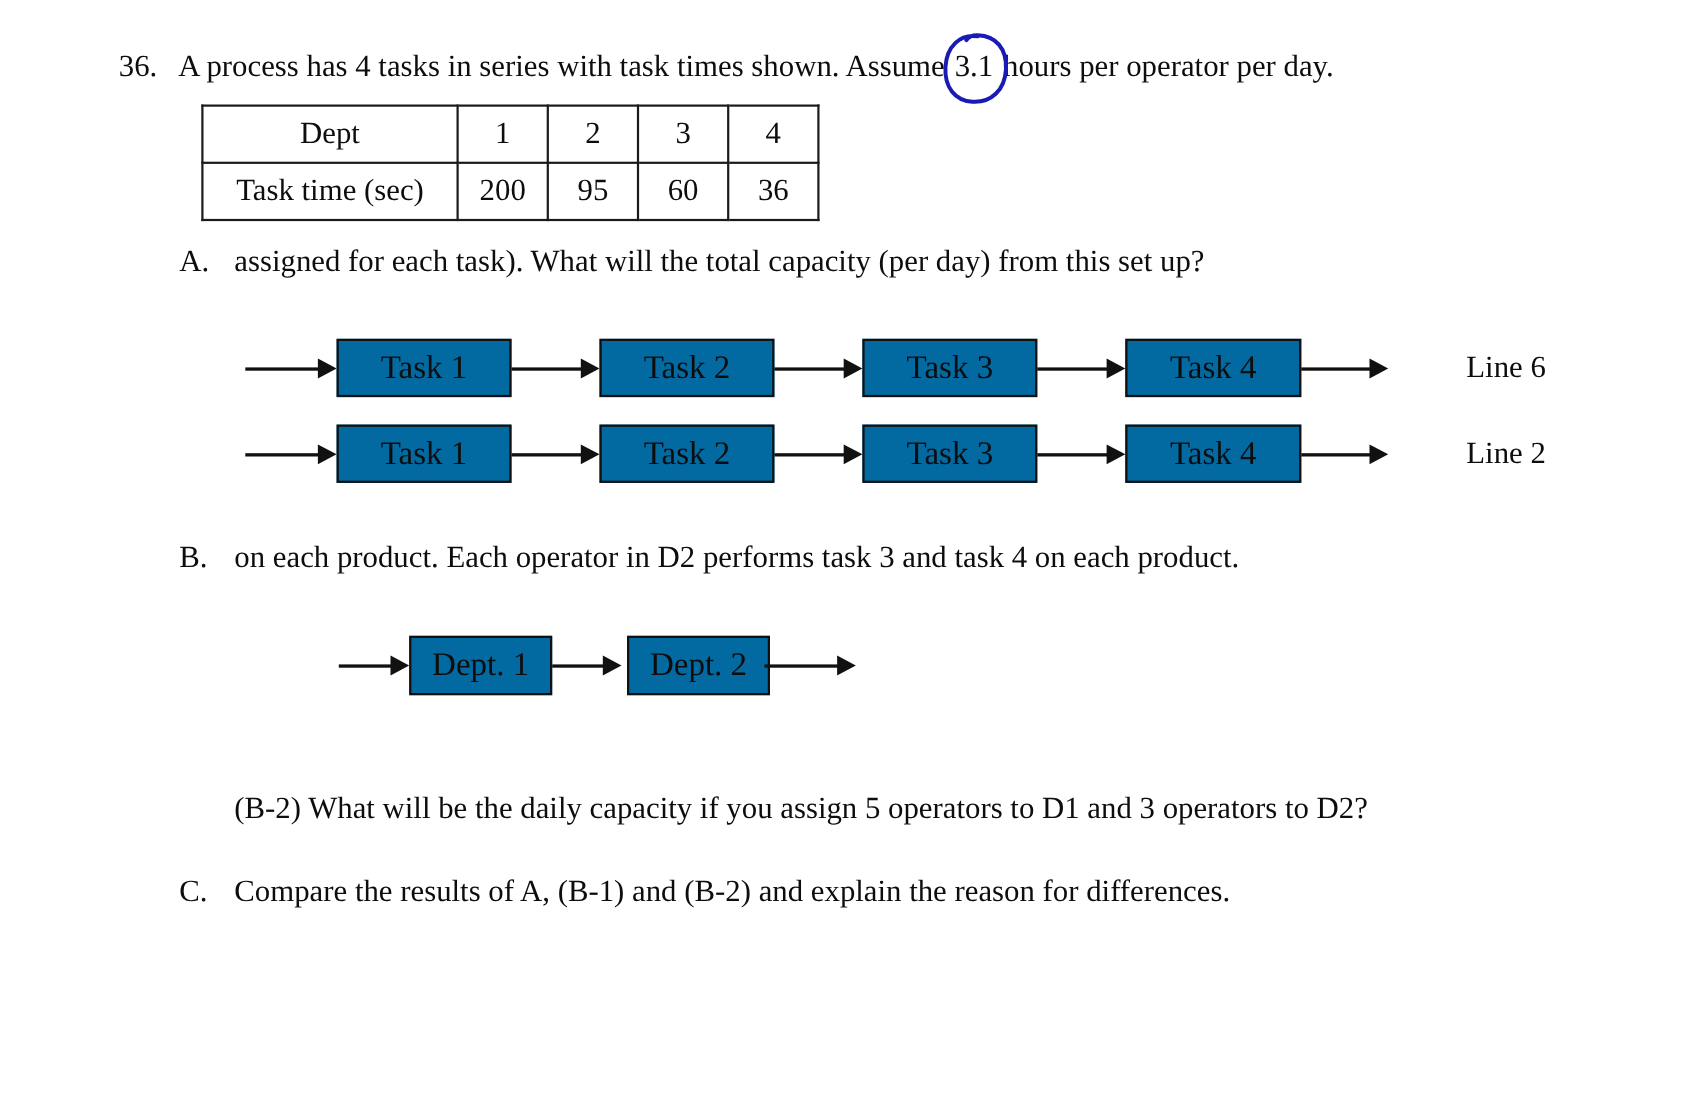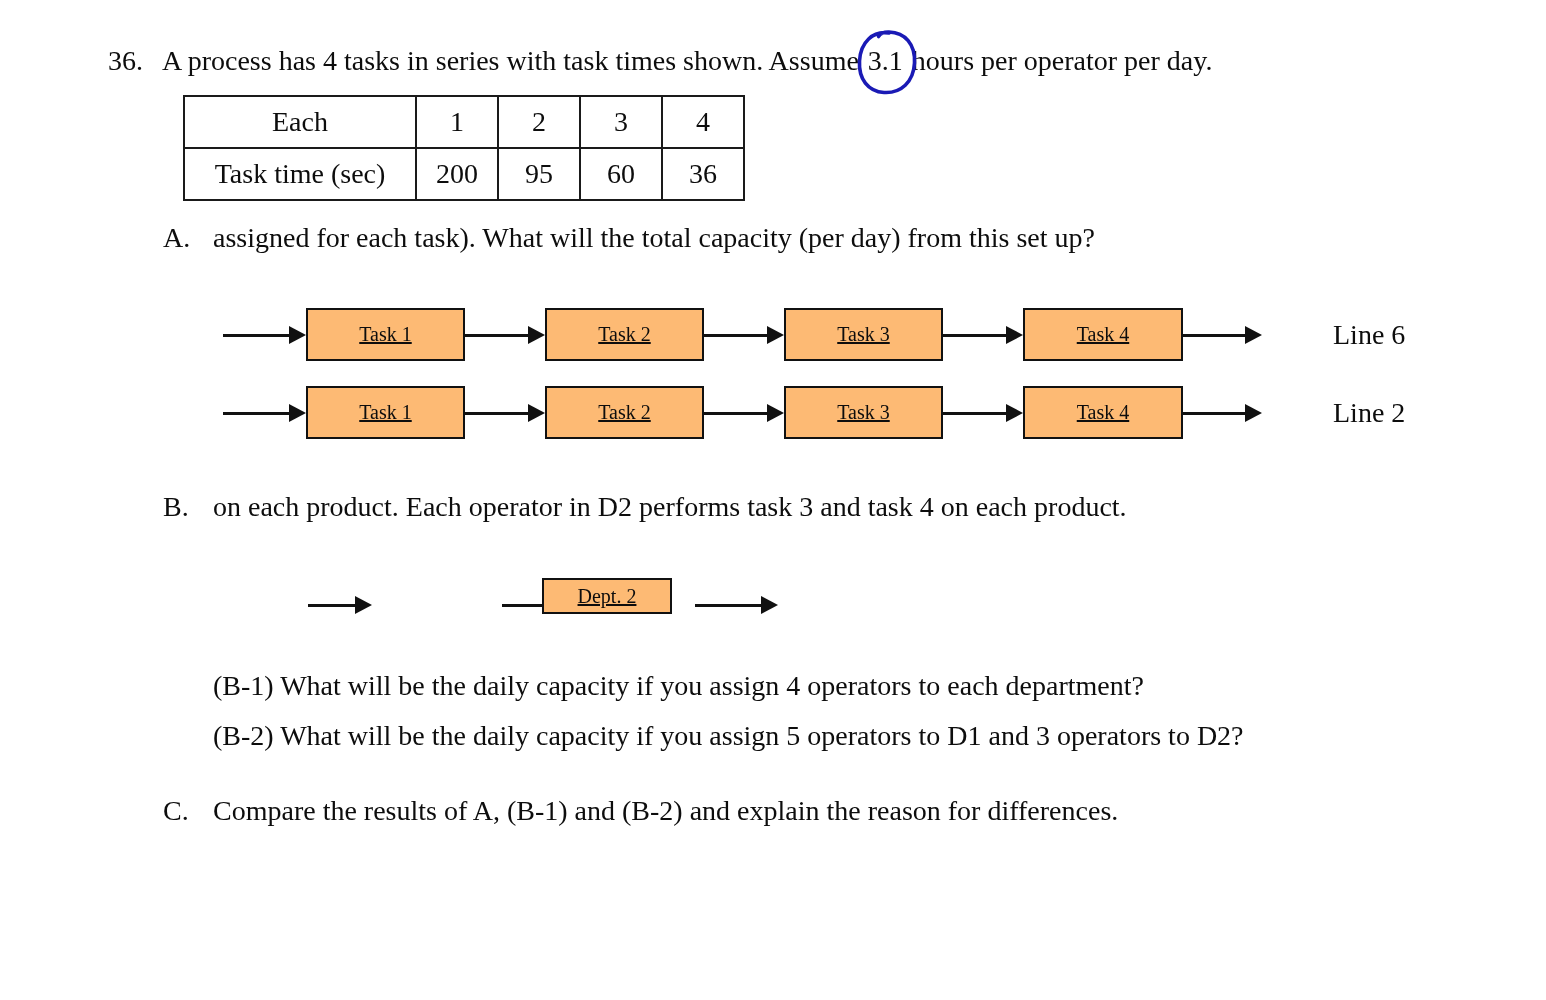--- a/index.html
+++ b/index.html
@@ -81,26 +81,25 @@
     left: 0;
     width: 1546px;
     height: 53px;
   }
   .fbox {
     position: absolute;
     top: 0;
     height: 53px;
     border: 2.5px solid #111;
     box-sizing: border-box;
-    background: #fdba74;
+    background: #0369a1;
     display: flex;
     align-items: center;
     justify-content: center;
-    font-size: 20px;
-    text-decoration: underline;
+    font-size: 30px;
   }
   .flabel {
     position: absolute;
     left: 1333px;
     top: 0;
     height: 53px;
     display: flex;
     align-items: center;
     font-size: 28px;
   }
@@ -136,21 +135,21 @@
       <svg class="pen-ellipse" viewBox="0 0 62 66">
         <path d="M33 4 C17 1.5, 4.5 13, 3.5 32 C2.5 50, 12 62.5, 28 63.5 C45 64.5, 57.5 53, 58.5 34 C59.5 15, 49 3.5, 33 3 C28.5 2.8, 24.5 4.5, 22.5 7.5" fill="none" stroke="#1a1ab5" stroke-width="3.6" stroke-linecap="round"></path>
       </svg>
     </span>
     <span>hours per operator per day.</span>
   </div>
 
   <table class="task-table">
     <tbody>
         <tr>
-      <td class="labcol">Each</td>
+      <td class="labcol">Dept</td>
       <td class="numcol">1</td>
       <td class="numcol">2</td>
       <td class="numcol">3</td>
       <td class="numcol">4</td>
     </tr>
     <tr>
       <td class="labcol">Task time (sec)</td>
       <td class="numcol">200</td>
       <td class="numcol">95</td>
       <td class="numcol">60</td>
@@ -243,34 +242,36 @@
     <div class="ptext">
       <div class="pline">on each product. Each operator in D2 performs task 3 and task 4 on each product.</div>
     </div>
   </div>
 
   <div class="frow" style="top:578px; height:54px;">
     <div class="arrow" style="left:308px; width:64px; top:18px;">
         <span class="shaft"></span>
         <span class="head"></span>
       </div>
+    <div class="fbox" style="left:372px; width:130px; height:54px;">
+        <span>Dept. 1</span>
+      </div>
     <div class="arrow" style="left:502px; width:63px; top:18px;">
         <span class="shaft"></span>
         <span class="head"></span>
       </div>
-    <div class="fbox" style="left:542px; width:130px; height:36px;">
+    <div class="fbox" style="left:570px; width:130px; height:54px;">
         <span>Dept. 2</span>
       </div>
     <div class="arrow" style="left:695px; width:83px; top:18px;">
         <span class="shaft"></span>
         <span class="head"></span>
       </div>
   </div>
 
-  <div class="subq" style="top:671px;">(B-1) What will be the daily capacity if you assign 4 operators to each department?</div>
   <div class="subq" style="top:721px;">(B-2) What will be the daily capacity if you assign 5 operators to D1 and 3 operators to D2?</div>
 
   <div class="part" style="left:163px; top:793px;">
     <div class="marker">C.</div>
     <div class="ptext pline">Compare the results of A, (B-1) and (B-2) and explain the reason for differences.</div>
   </div>
 
 </div>
 
 </body></html>

